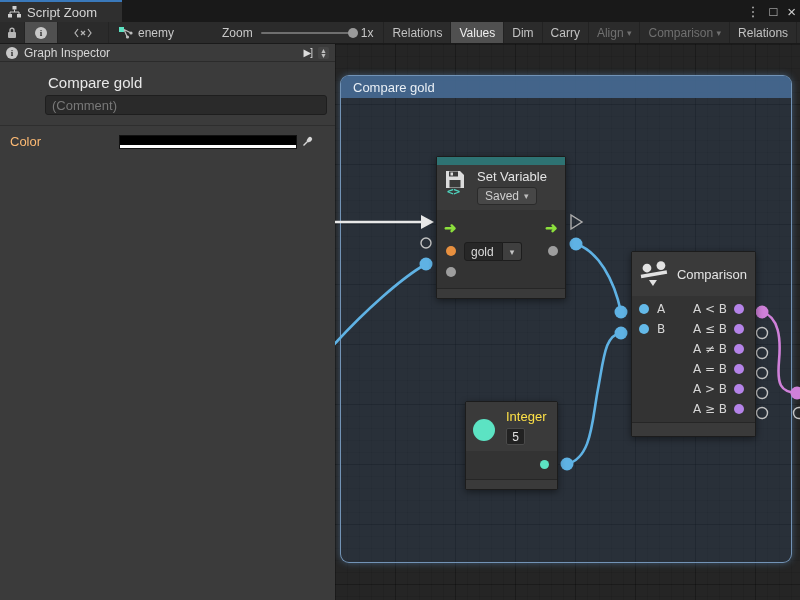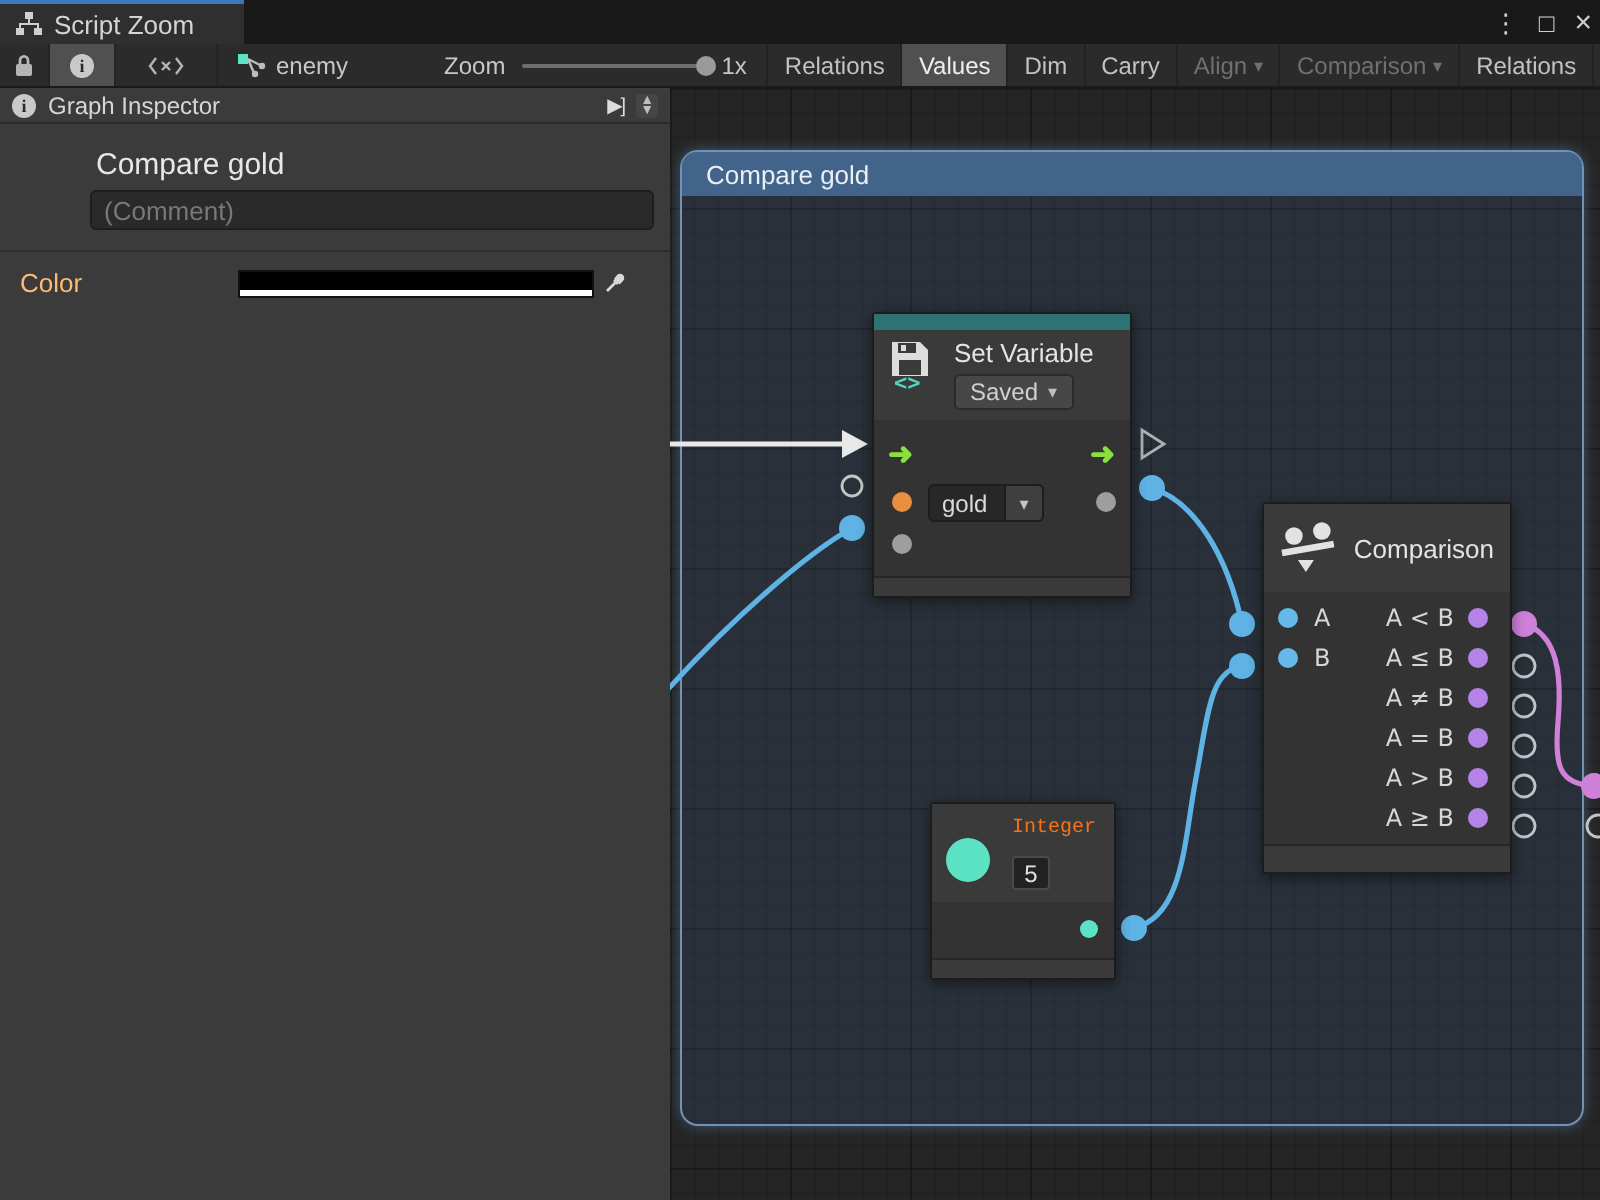--- a/index.html
+++ b/index.html
@@ -106,21 +106,21 @@
   .cmp-row .in-label { margin-left:8px; color:#d6d6d6; }
   .cmp-row .out-label { position:absolute; right:28px; color:#d6d6d6; }
   .cmp-row .out-dot { position:absolute; right:11px; width:10px; height:10px; border-radius:50%; background:#b583e8; }
   .cmp-footer { height:14px; background:#3a3a3a; border-top:1px solid #262626; }
 
   
   .int { left:130px; top:357px; width:93px; }
   .int-header { position:relative; height:49px; background:#3a3a3a; }
   .int-circle { position:absolute; left:7px; top:17px; width:22px; height:22px; border-radius:50%;
                 background:#5ce3c3; }
-  .int-title { position:absolute; left:40px; top:7px; font-size:10px; color:#f97316;font-family:Liberation Mono, monospace; }
+  .int-title { position:absolute; left:40px; top:7px; font-size:13px; color:#fde047; }
   .int-field { position:absolute; left:40px; top:26px; width:19px; height:17px; background:#222;
                border:1px solid #4a4a4a; border-radius:2px; color:#e0e0e0; font-size:12px;
                display:flex; align-items:center; justify-content:center; }
   .int-body { position:relative; height:28px; background:#333333; }
 </style>
 </head>
 <body>
 
 <div class="window">
 

